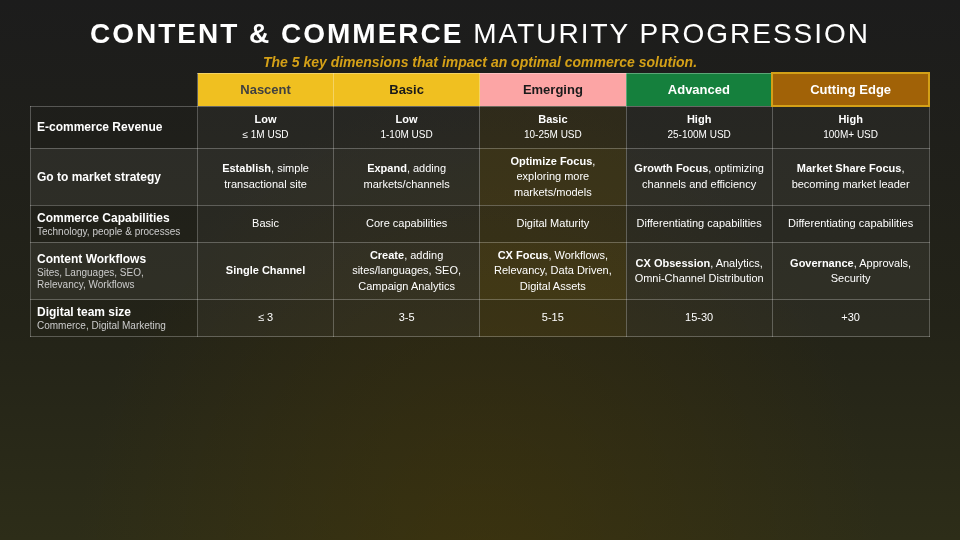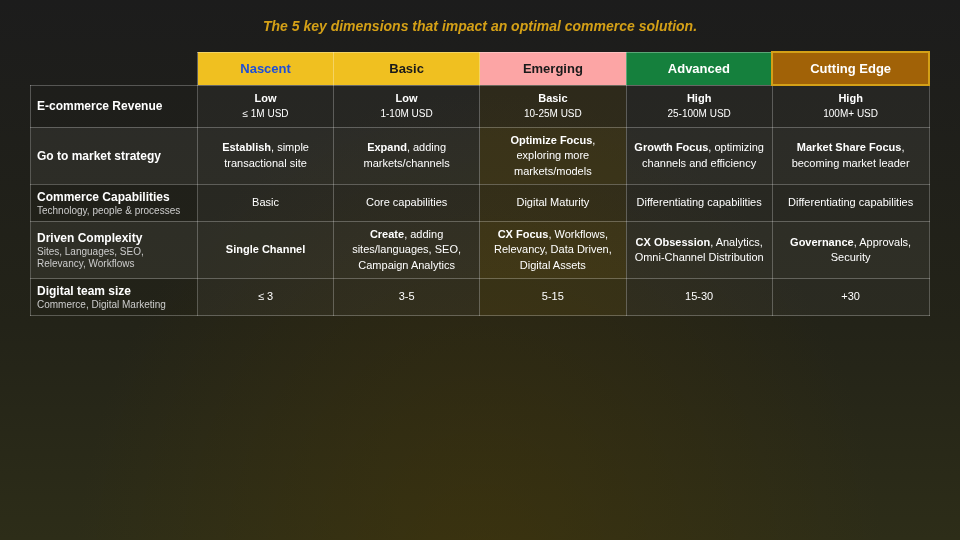--- a/index.html
+++ b/index.html
@@ -47,21 +47,21 @@
       letter-spacing: 2px;
       text-transform: uppercase;
     }
 
     .subtitle {
       text-align: center;
       color: #d4a017;
       font-size: 14px;
       font-weight: bold;
       font-style: italic;
-      margin-bottom: 17px;
+      margin-bottom: 2px;
     }
 
     table {
       width: 100%;
       border-collapse: collapse;
       table-layout: fixed;
     }
 
     th, td {
       border: 1px solid rgba(255,255,255,0.25);
@@ -81,21 +81,21 @@
     }
 
     .th-empty {
       background: transparent;
       border: none !important;
       width: 160px;
     }
 
     .th-nascent {
       background: #f0c020;
-      color: #1d4ed8;
+      color: #404040;
       width: 130px;
     }
 
     .th-basic {
       background: #f0c020;
       color: #1a1a1a;
       width: 140px;
     }
 
     .th-emerging {
@@ -169,20 +169,23 @@
     .small-text {
       font-size: 10px;
     }
   </style>
 </head>
 <body>
 
 <div class="bg-overlay"></div>
 
 <div class="container">
+  <div class="title">
+    <span class="title-bold">CONTENT &amp; COMMERCE</span><span class="title-light"> MATURITY PROGRESSION</span>
+  </div>
   <div class="subtitle">The 5 key dimensions that impact an optimal commerce solution.</div>
 
   <table>
     <thead>
       <tr class="header-row">
         <th class="th-empty"></th>
         <th class="th-nascent">Nascent</th>
         <th class="th-basic">Basic</th>
         <th class="th-emerging">Emerging</th>
         <th class="th-advanced">Advanced</th>
@@ -208,21 +211,21 @@
         </tr>
         <tr>
           <td class="row-label"><span class="label-main">Commerce Capabilities</span><br><span class="label-sub">Technology, people &amp; processes</span></td>
           <td class="data-cell">Basic</td>
           <td class="data-cell">Core capabilities</td>
           <td class="data-cell data-cell-emerging">Digital Maturity</td>
           <td class="data-cell">Differentiating capabilities</td>
           <td class="data-cell">Differentiating capabilities</td>
         </tr>
         <tr>
-          <td class="row-label"><span class="label-main">Driven Complexity</span><br><span class="label-sub">Sites, Languages, SEO, Relevancy, Workflows</span></td>
+          <td class="row-label"><span class="label-main">Content Workflows</span><br><span class="label-sub">Sites, Languages, SEO, Relevancy, Workflows</span></td>
           <td class="data-cell"><span class="bold">Single Channel</span></td>
           <td class="data-cell"><span class="bold">Create</span>, adding sites/languages, SEO, Campaign Analytics</td>
           <td class="data-cell data-cell-emerging"><span class="bold">CX Focus</span>, Workflows, Relevancy, Data Driven, Digital Assets</td>
           <td class="data-cell"><span class="bold">CX Obsession</span>, Analytics, Omni-Channel Distribution</td>
           <td class="data-cell"><span class="bold">Governance</span>, Approvals, Security</td>
         </tr>
         <tr>
           <td class="row-label"><span class="label-main">Digital team size</span><br><span class="label-sub">Commerce, Digital Marketing</span></td>
           <td class="data-cell">≤ 3</td>
           <td class="data-cell">3-5</td>

